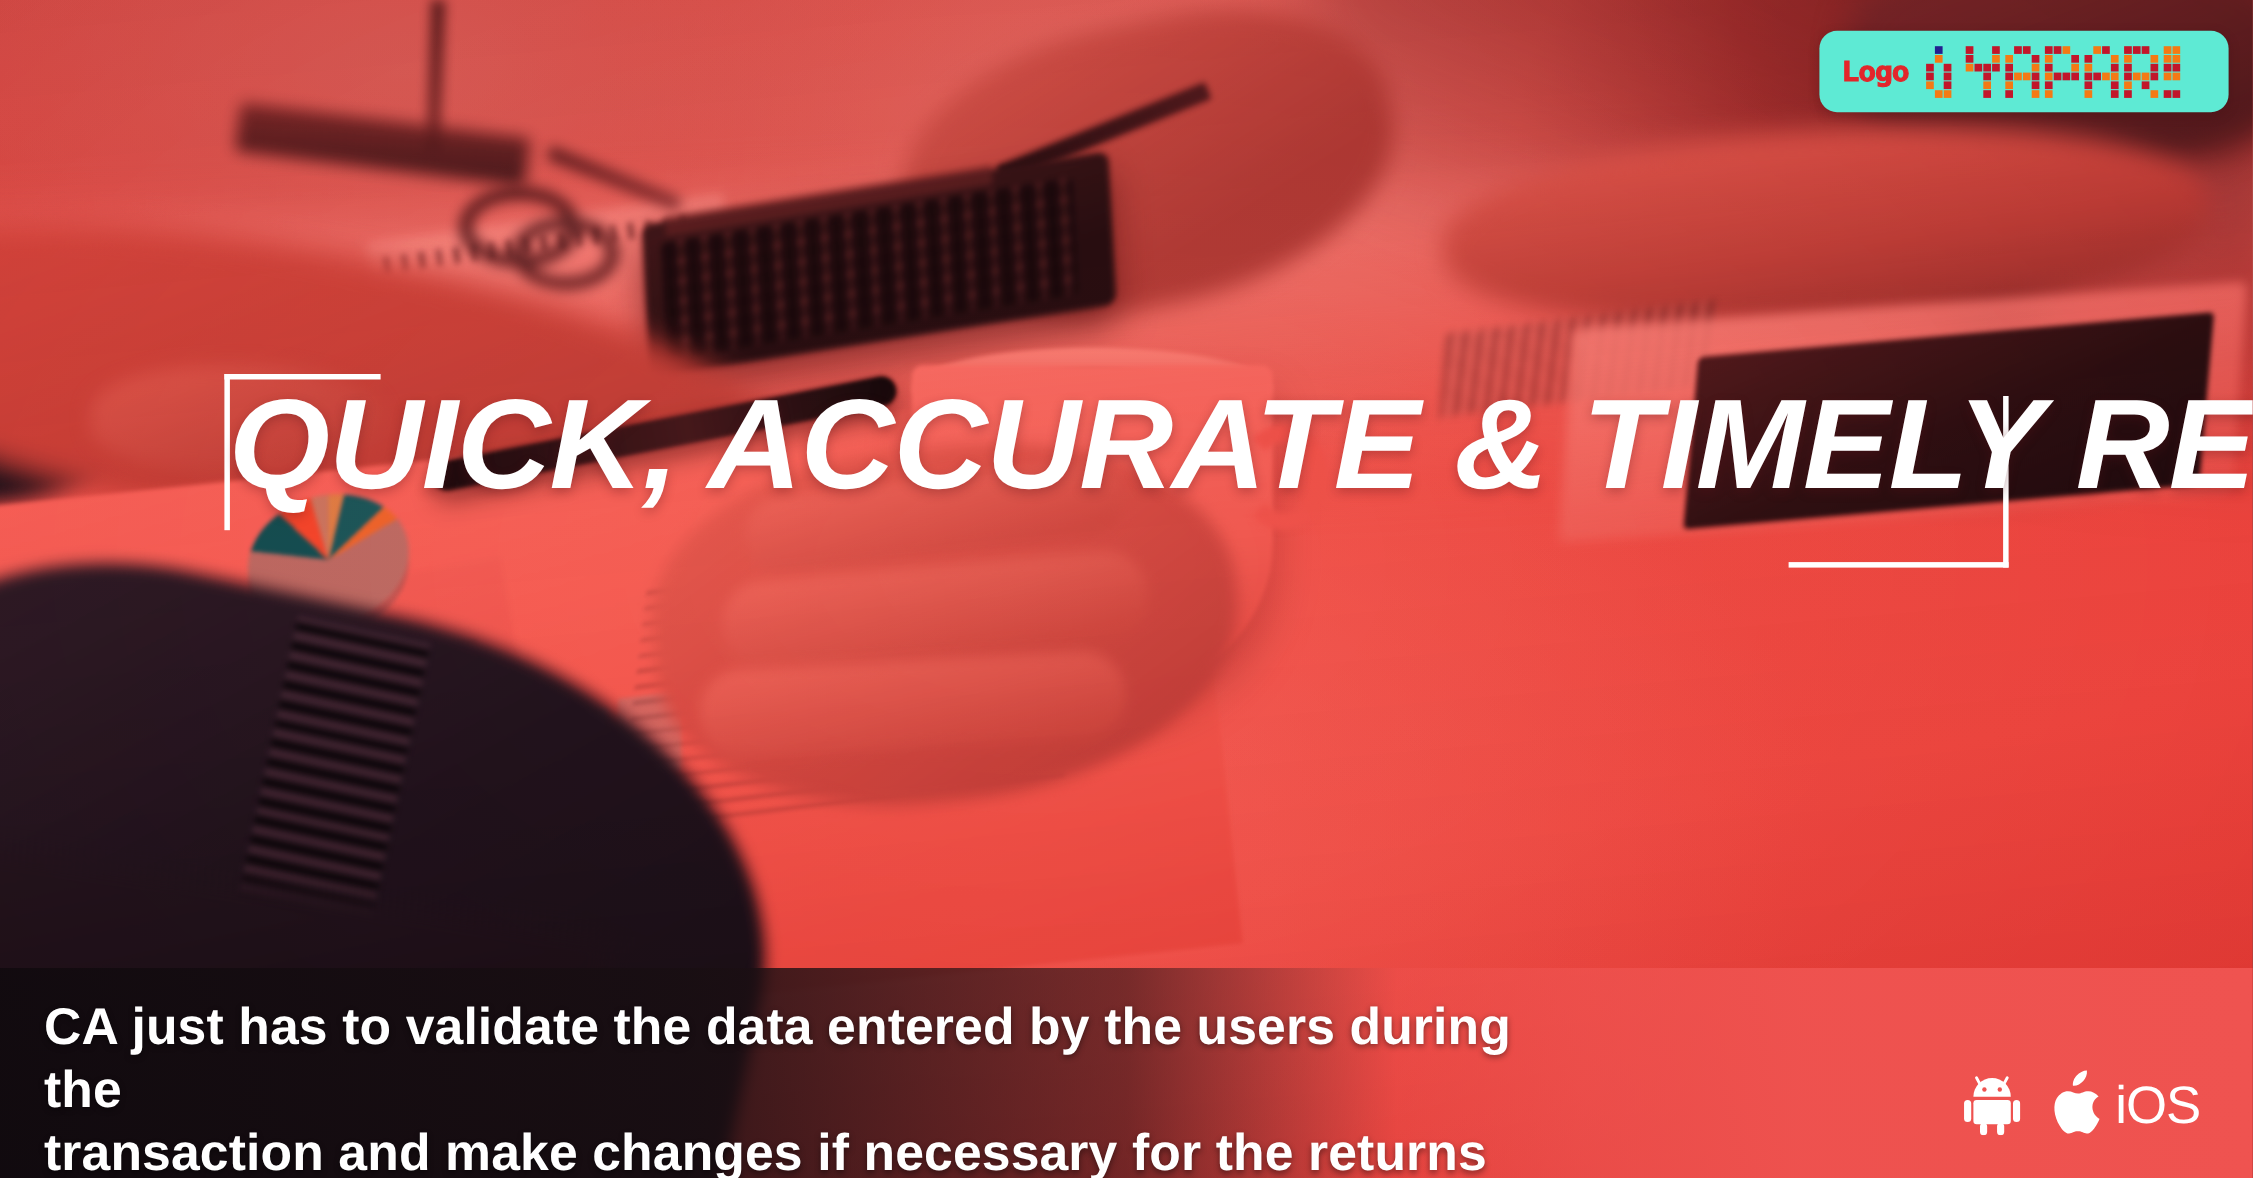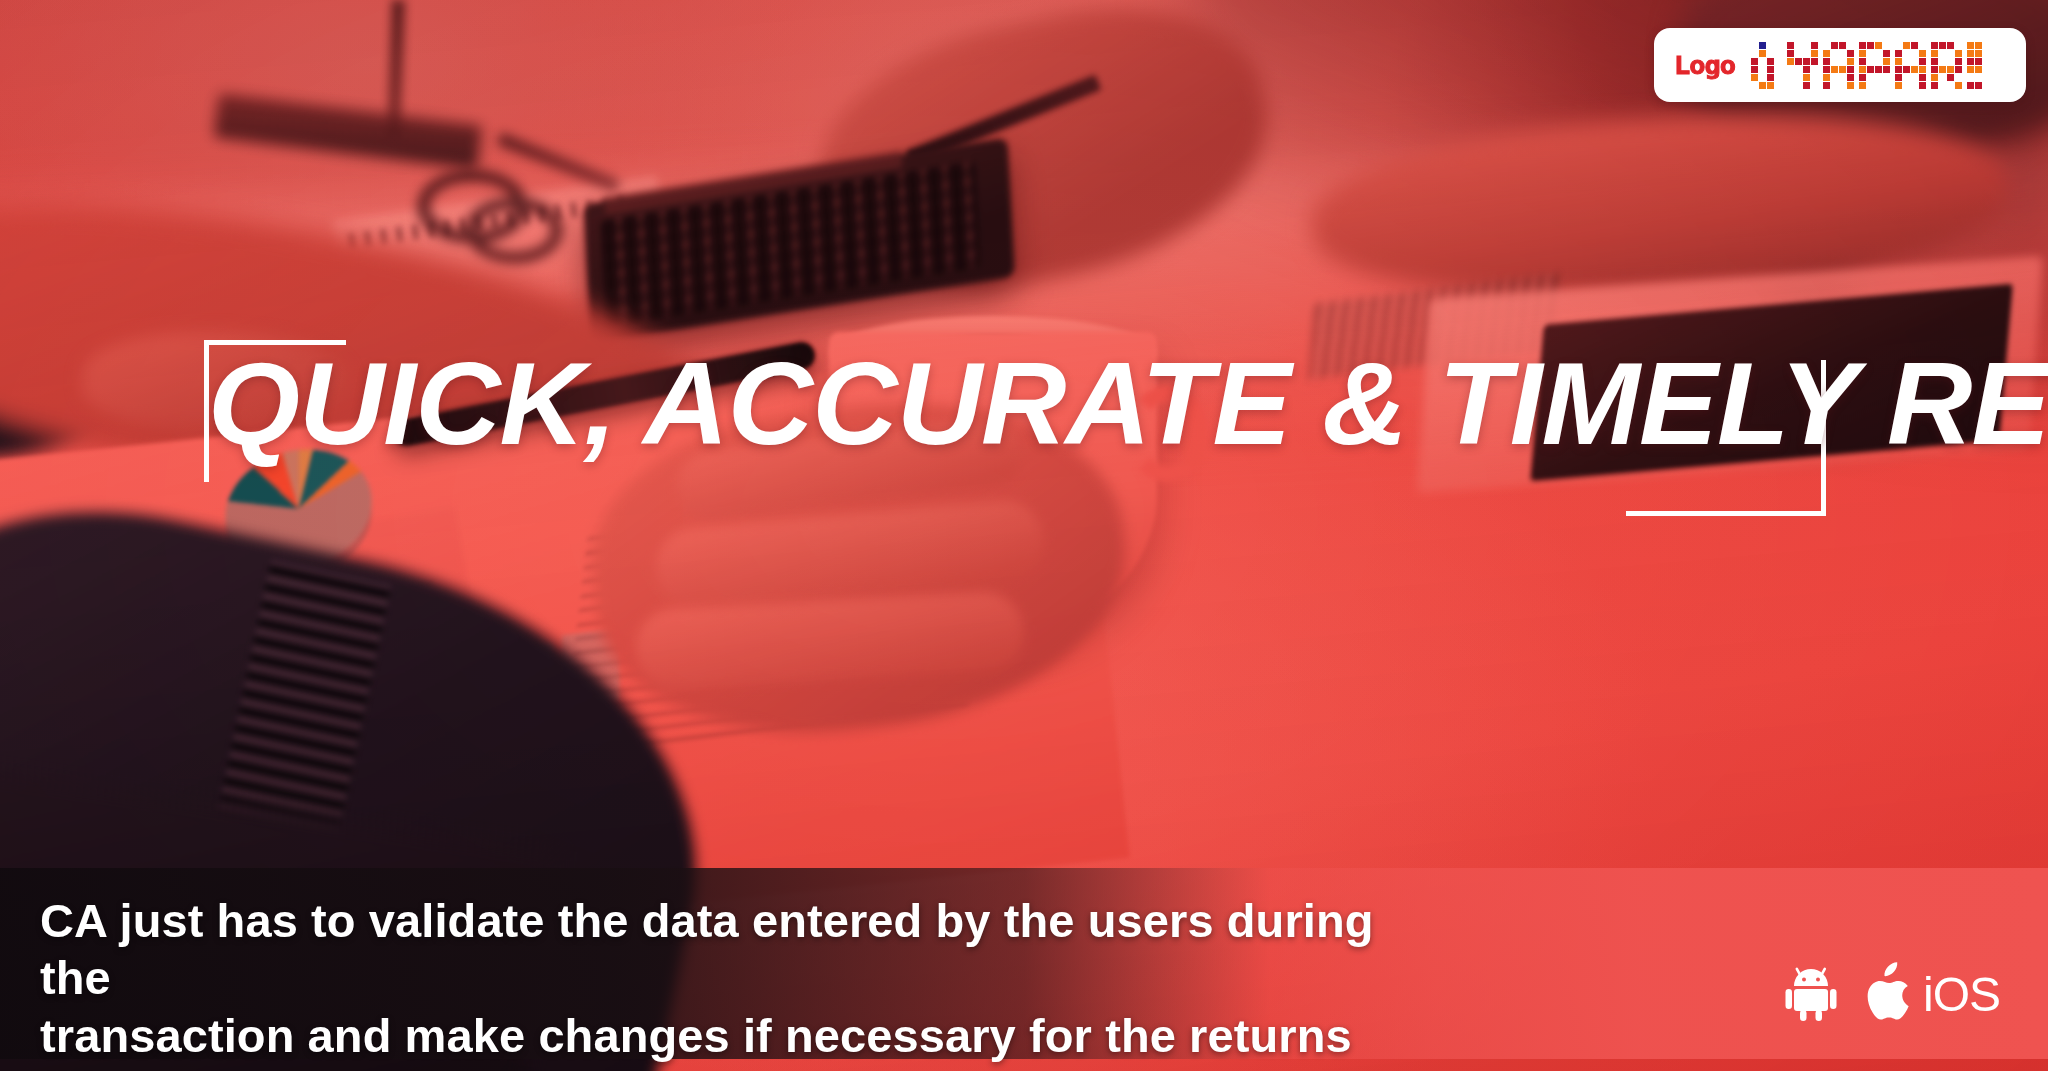--- a/index.html
+++ b/index.html
@@ -284,21 +284,21 @@
   }
   .duotone2{
     position:absolute; inset:0;
     background:radial-gradient(ellipse 1500px 900px at 46% 48%, rgba(255,120,110,.20) 0%, rgba(120,30,34,.30) 100%);
     mix-blend-mode:overlay;
   }
 
   
   .logo-badge{
     position:absolute; left:1654px; top:28px; width:372px; height:74px;
-    background:#ffffff; border-radius:16px;
+    background:#5eead4; border-radius:16px;
     display:flex; align-items:center; gap:16px;
     padding:0 20px;
     box-shadow:0 3px 10px rgba(60,10,14,.25);
   }
   .logo-word{
     font-family:"DejaVu Sans Mono", monospace;
     font-weight:bold; font-size:27px; line-height:1;
     color:#e3262b; letter-spacing:-1px;
     -webkit-text-stroke:1px #e3262b;
     transform:scaleY(.92);
@@ -329,21 +329,21 @@
     font-weight:bold; font-style:italic;
     font-size:116px; line-height:1.0;
     color:#fff; white-space:nowrap;
     letter-spacing:-1px;
     transform:scaleX(1.02);
     text-shadow:0 3px 10px rgba(90,20,24,.32);
   }
 
   
   .caption-bar{
-    position:absolute; left:0; bottom:12px; width:2048px; height:191px;
+    position:absolute; left:0; bottom:0; width:2048px; height:191px;
     background:
       linear-gradient(90deg,
         rgba(16,10,14,.88) 0%,
         rgba(24,14,18,.86) 30%,
         rgba(46,20,24,.62) 50%,
         rgba(239,83,80,.35) 62%,
         rgba(239,83,80,.72) 70%,
         rgba(239,83,80,.95) 80%,
         rgba(239,83,80,1) 100%);
   }

